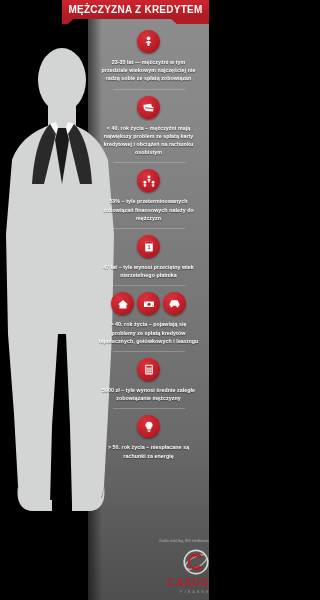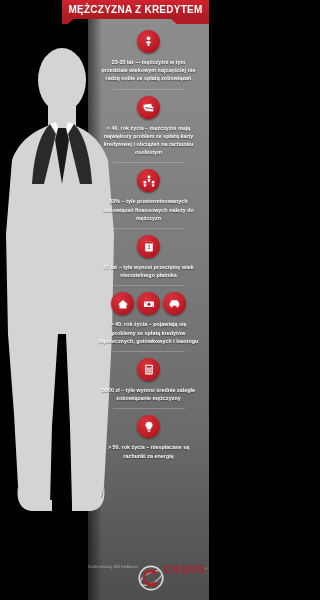--- a/index.html
+++ b/index.html
@@ -105,21 +105,21 @@
     background:rgba(255,255,255,.22);
     margin:6px auto 0 auto;
   }
 
   
   .footer{
     position:absolute;
     left:88px; bottom:6px;
     width:121px;
     z-index:5;
-    display:flex; flex-direction:row; align-items:flex-start;
+    display:flex; flex-direction:column; align-items:flex-end;
   }
   .source-line{
     color:rgba(255,255,255,.5);
     font-size:3.2px;
     letter-spacing:.1px;
     white-space:nowrap;
     margin-bottom:6px;
   }
   .logo-mark{
     width:26px; height:26px; position:relative; margin-bottom:3px;

